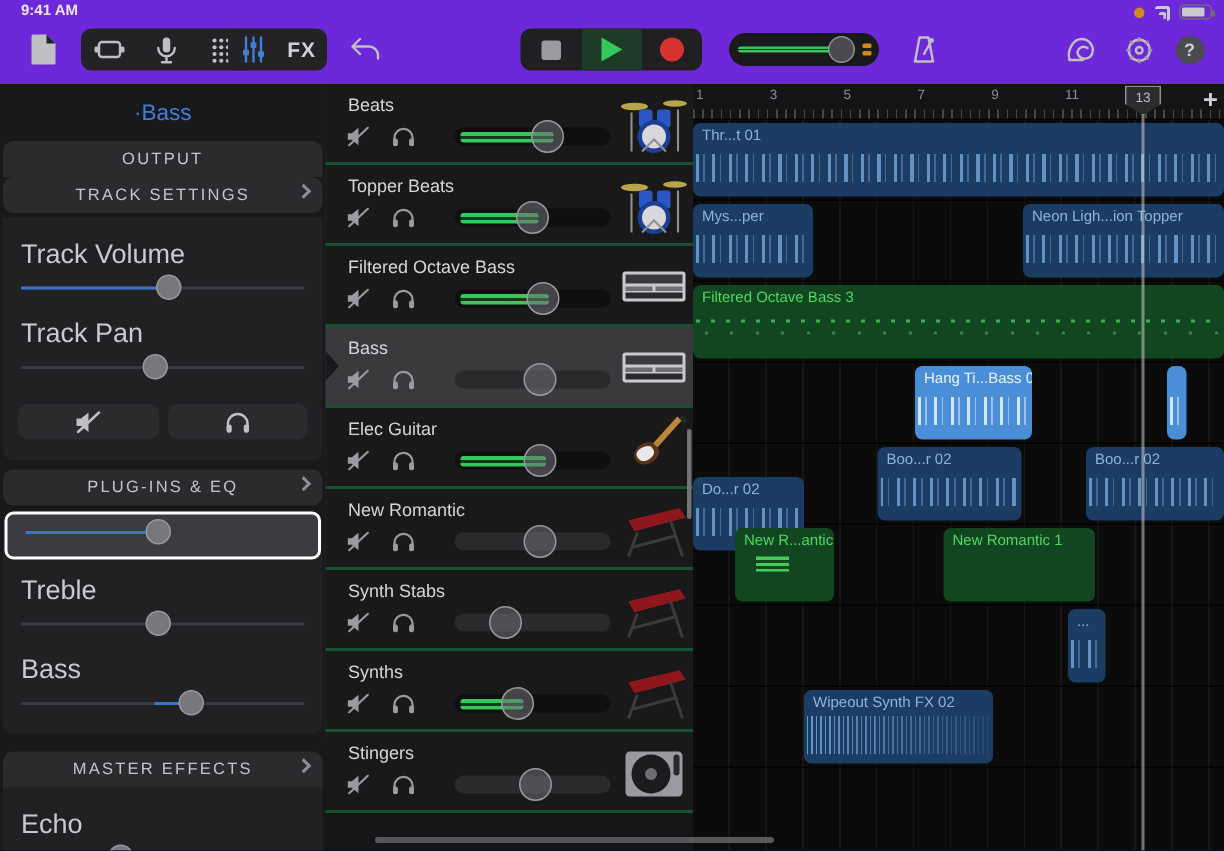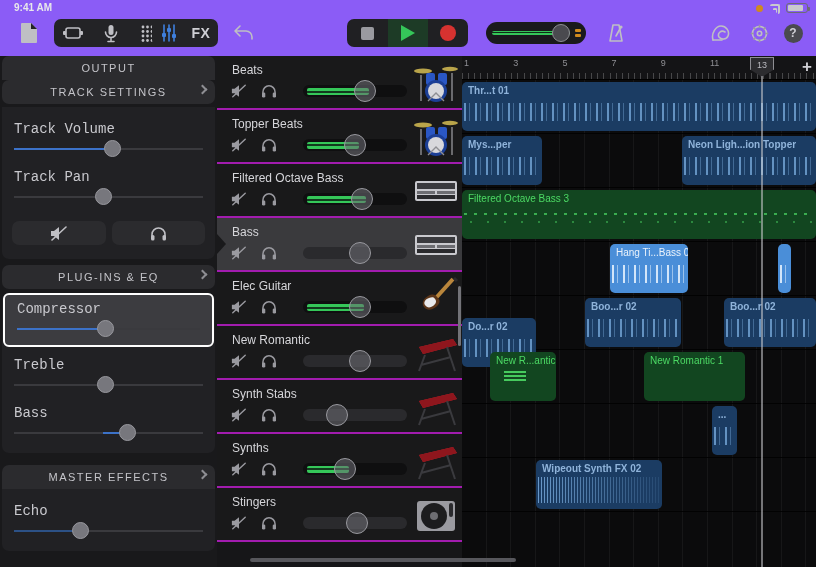--- a/index.html
+++ b/index.html
@@ -1,18 +1,18 @@
 <!DOCTYPE html>
 <html><head>
 <meta charset="utf-8">
 <style>
   * { margin:0; padding:0; box-sizing:border-box; }
   html,body { width:816px; height:567px; background:#000; overflow:hidden;
     font-family:"Liberation Sans", sans-serif; -webkit-font-smoothing:antialiased; }
-  #app { position:relative; width:816px; height:497px; background:#8b5cf6; }
+  #app { position:relative; width:816px; height:497px; background:#6d28d9; }
 
   
   #statusbar { position:absolute; left:0; top:0; width:816px; height:15px; }
   #status-time { position:absolute; left:14px; top:2px; color:#e8e8ea; font-size:10px; font-weight:bold; }
   #status-right { position:absolute; right:8px; top:3px; display:flex; align-items:center; gap:5px; }
   .mic-dot { width:7px; height:7px; border-radius:50%; background:#cf8a1e; }
   .wifi { width:13px; height:9px; position:relative; }
   .wifi span { position:absolute; left:50%; transform:translateX(-50%); border:solid #c9c9ce; border-width:2px 2px 0 0; border-radius:2px; }
   .batt { width:22px; height:10px; border:1px solid #6d6d72; border-radius:3px; position:relative; }
   .batt::before { content:""; position:absolute; left:1px; top:1px; bottom:1px; width:15px; background:#c9c9ce; border-radius:1px; }
@@ -51,34 +51,34 @@
   #timeline { position:absolute; left:462px; top:56px; width:354px; height:511px; background:#0b0b0c; overflow:hidden; }
 
   
   #sb-title { text-align:center; color:#3f7fdc; font-size:15px; padding:11px 0 10px; }
   .sb-bar { margin:0 2px 3px; height:24px; background:#2b2b2e; border-radius:7px; display:flex;
     align-items:center; justify-content:center; position:relative; color:#c4c4c9; font-size:11px; letter-spacing:1.5px; cursor:pointer; }
   .sb-bar .chev { position:absolute; right:9px; top:6px; width:7px; height:7px; border:solid #8e8e93;
     border-width:2px 2px 0 0; transform:rotate(45deg); }
   .sb-card { margin:0 2px 6px; background:#212124; border-radius:0 0 7px 7px; padding:4px 0 10px; }
   .sb-card.toppad { border-radius:7px; }
-  .ctl-label { color:#c9c9ce; font-size:14px; margin:10px 12px 2px;font-family:Liberation Mono, monospace; }
+  .ctl-label { color:#c9c9ce; font-size:18px; margin:10px 12px 2px; }
   .sb-slider { position:relative; height:20px; margin:0 12px; }
   .sb-track { position:absolute; left:0; right:0; top:9px; height:2px; background:#3a3a3e; }
   .sb-fill { position:absolute; top:9px; height:2px; background:#3c72c8; }
   .sb-fill.dim { background:#2c5186; }
   .sb-knob { position:absolute; top:1px; width:17px; height:17px; border-radius:50%; background:#77777d;
     border:1px solid #98989e; margin-left:-8px; cursor:pointer; }
   #mute-row { display:flex; gap:6px; margin:14px 10px 4px; }
   .big-btn { flex:1; height:24px; background:#2b2b2e; border-radius:7px; display:flex; align-items:center; justify-content:center; cursor:pointer; }
   .hl-box { margin:4px 1px; border:2px solid #fff; border-radius:6px; background:#3c3c40; padding:2px 0 6px; }
   .hl-box .ctl-label { margin-top:4px; }
 
   
-  .trow { position:relative; height:54px; background:#19191a; border-bottom:2px solid #a21caf; }
+  .trow { position:relative; height:54px; background:#19191a; border-bottom:2px solid #14532d; }
   .trow.sel { background:#3a3a3d; }
   .trow.sel::before { content:""; position:absolute; left:0; top:16px; width:0; height:0;
     border-left:9px solid #19191b; border-top:10px solid transparent; border-bottom:10px solid transparent; }
   .trow .tname { position:absolute; left:15px; top:7px; color:#d6d6da; font-size:12px; }
   .trow .ticon { position:absolute; top:28px; }
   .tslider { position:absolute; left:86px; top:29px; width:104px; height:12px; border-radius:6px; background:#0f0f10; }
   .tslider.graytrack { background:#2a2a2d; }
   .tfill { position:absolute; left:4px; top:2.5px; height:7px; border-radius:2px;
     background:linear-gradient(#35c759 0 2.5px, #123a1e 2.5px 4.5px, #35c759 4.5px 7px); }
   .tknob { position:absolute; top:-5px; width:22px; height:22px; border-radius:50%;
@@ -94,21 +94,21 @@
   .rnum { position:absolute; top:2px; color:#8e8e93; font-size:9px; }
   #lanes { position:relative; height:487px;
     background-image:
       repeating-linear-gradient(90deg, transparent 0 23.6px, rgba(255,255,255,0.05) 23.6px 24.6px); }
   .lane { position:relative; height:54px; border-bottom:1px solid rgba(0,0,0,0.8); }
   .region { position:absolute; top:2px; height:49px; border-radius:5px; overflow:hidden; cursor:pointer; }
   .region.blue { background:#1b3c63; }
   .region.blue-sel { background:#4a8ed8; }
   .region.green { background:#124620; }
   .rlabel { position:absolute; left:6px; top:3px; font-size:10px; white-space:nowrap; }
-  .blue .rlabel { color:#8fb3da;font-weight:bold; }
+  .blue .rlabel { color:#8fb3da; }
   .blue-sel .rlabel { color:#eaf2fb; }
   .green .rlabel { color:#4cd964; }
   .wave { position:absolute; left:2px; right:2px; top:17px; height:26px; }
   .wave.audio { background:
       repeating-linear-gradient(90deg, rgba(125,175,225,0.75) 0 2px, transparent 2px 5px, rgba(125,175,225,0.4) 5px 6px, transparent 6px 11px);
       -webkit-mask:linear-gradient(0deg, transparent 0 15%, #000 15% 85%, transparent 85%); }
   .blue-sel .wave.audio { background:
       repeating-linear-gradient(90deg, rgba(235,245,255,0.85) 0 2px, transparent 2px 5px, rgba(235,245,255,0.5) 5px 6px, transparent 6px 11px); }
   .wave.decay { background:
       repeating-linear-gradient(90deg, rgba(125,175,225,0.8) 0 1px, transparent 1px 3px);
@@ -266,20 +266,21 @@
             <path d="M9.5 .8v3M9.5 15.2v3M.8 9.5h3M15.2 9.5h3M3.4 3.4l2.1 2.1M13.5 13.5l2.1 2.1M15.6 3.4l-2.1 2.1M5.5 13.5l-2.1 2.1"></path>
           </g>
         </svg>
     </div>
     <div class="tbtn" style="left:778px;width:30px;">
       <div style="width:19px;height:19px;border-radius:50%;background:#4a4a4f;color:#cfcfd4;font-size:12px;font-weight:bold;text-align:center;line-height:19px;">?</div>
     </div>
   </div>
 
   <div id="sidebar">
+    <div id="sb-title">·Bass</div>
 
     <div class="sb-bar" style="margin-bottom:0;border-radius:7px 7px 0 0;">
       <span>OUTPUT</span>
     </div>
 
     <div class="sb-bar">
       <span>TRACK SETTINGS</span>
       <span class="chev"></span>
     </div>
     <div class="sb-card">
@@ -311,21 +312,20 @@
       </div>
     </div>
 
     <div class="sb-bar">
       <span>PLUG-INS &amp; EQ</span>
       <span class="chev"></span>
     </div>
 
     <div class="sb-card toppad" style="padding-top:0;">
       <div class="hl-box">
-        <div class="ctl-label">Compressor</div>
         <div class="sb-slider">
           <div class="sb-track"></div>
             <div class="sb-fill" style="left: 0%; width: 48%;"></div>
             <div class="sb-knob" style="left: 48%;"></div>
         </div>
       </div>
       <div class="ctl-label">Treble</div>
       <div class="sb-slider">
         <div class="sb-track"></div>
           <div class="sb-knob" style="left: 48%;"></div>
@@ -667,21 +667,21 @@
           <div class="region blue" style="left: 262px; width: 92px;">
             <span class="rlabel">Boo...r 02</span>
             <div class="wave audio"></div>
           </div>
         </div>
         <div class="lane">
           <div class="region green" style="left: 28px; width: 66px;">
             <span class="rlabel">New R...antic 1</span>
             <div class="wave midi-sparse"></div>
           </div>
-          <div class="region green" style="left: 182px; width: 101px;">
+          <div class="region green" style="left: 167px; width: 101px;">
             <span class="rlabel">New Romantic 1</span>
             <div class="wave none"></div>
           </div>
         </div>
         <div class="lane">
           <div class="region blue" style="left: 250px; width: 25px;">
             <span class="rlabel">...</span>
             <div class="wave audio"></div>
           </div>
         </div>

